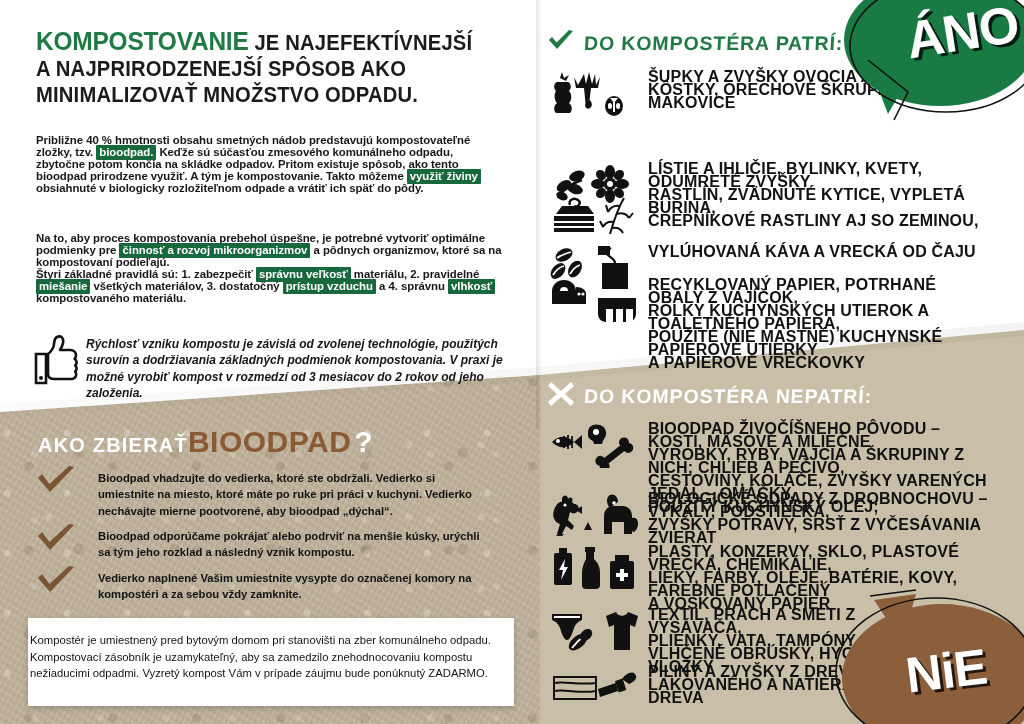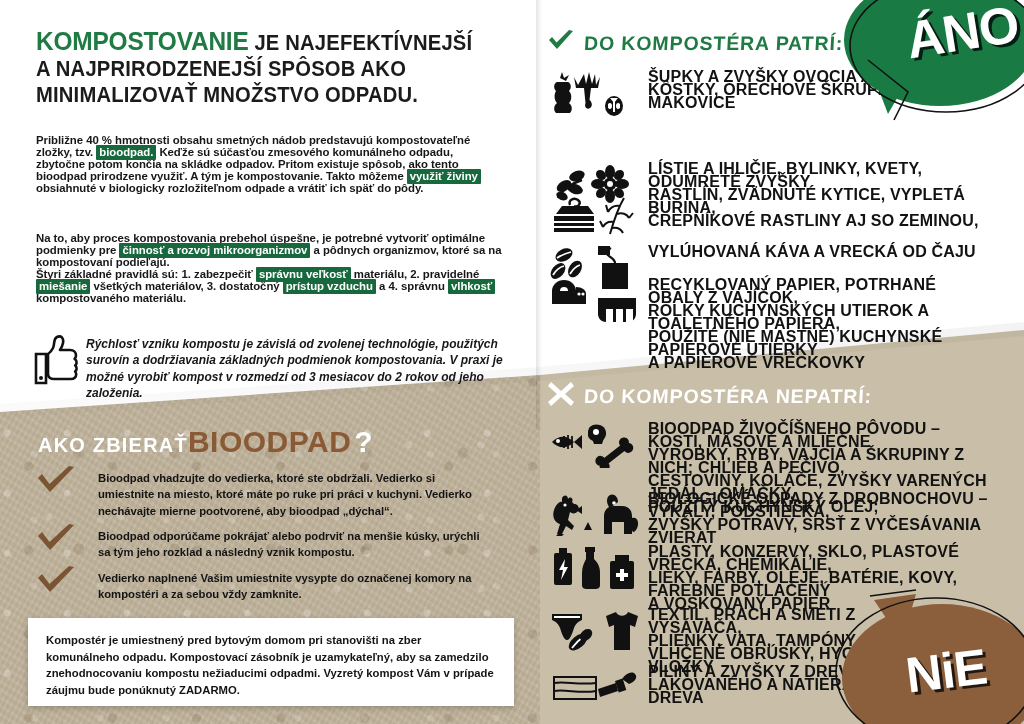--- a/index.html
+++ b/index.html
@@ -86,21 +86,21 @@
     margin-left:62px;font-size:11.3px;line-height:16.4px;font-weight:bold;color:#141414;
     letter-spacing:-.03px;
   }
   #b1{top:470px;} #b2{top:528px;} #b3{top:570px;}
 
   #white-note{
     position:absolute;left:28px;top:618px;width:486px;height:88px;z-index:14;
     background:#ffffff;box-shadow:0 2px 6px rgba(0,0,0,.22);
   }
   #white-note .ntxt{
-    padding:14px 18px 0 18px;font-size:11.3px;line-height:16.5px;font-weight:bold;color:#141414;
+    padding:14px 18px 0 2px;font-size:11.3px;line-height:16.5px;font-weight:normal;color:#141414;
   }
 
   
   .sec-head{position:absolute;z-index:16;white-space:nowrap;font-weight:bold;}
   #head-ano{left:548px;top:30px;font-size:19.5px;color:#1f7a43;letter-spacing:.9px;}
   #head-nie{left:548px;top:382px;font-size:19.5px;color:#ffffff;letter-spacing:.9px;}
   .sec-head .ht{display:inline-block;vertical-align:middle;transform:skewX(-3deg);}
   .sec-head .mark{display:inline-block;vertical-align:middle;margin-right:10px;}
 
   .item{position:absolute;z-index:16;}

